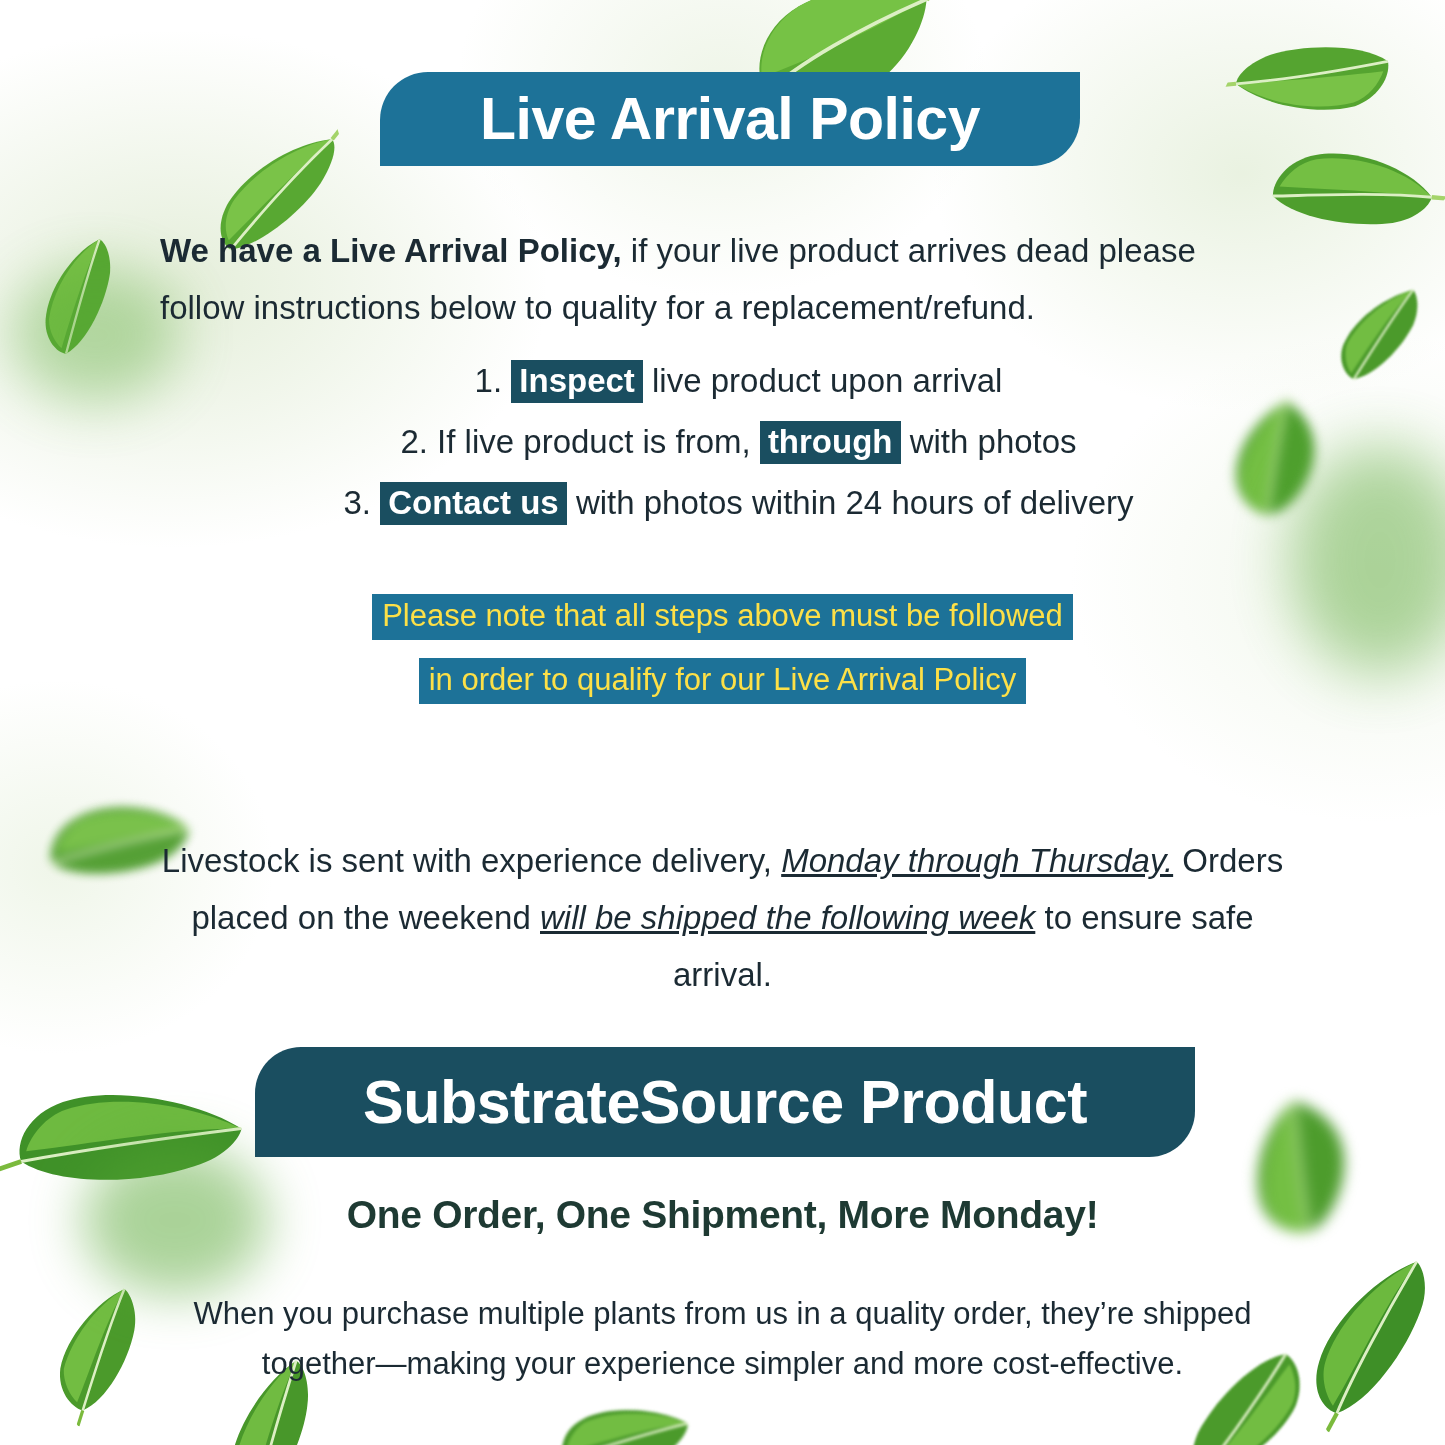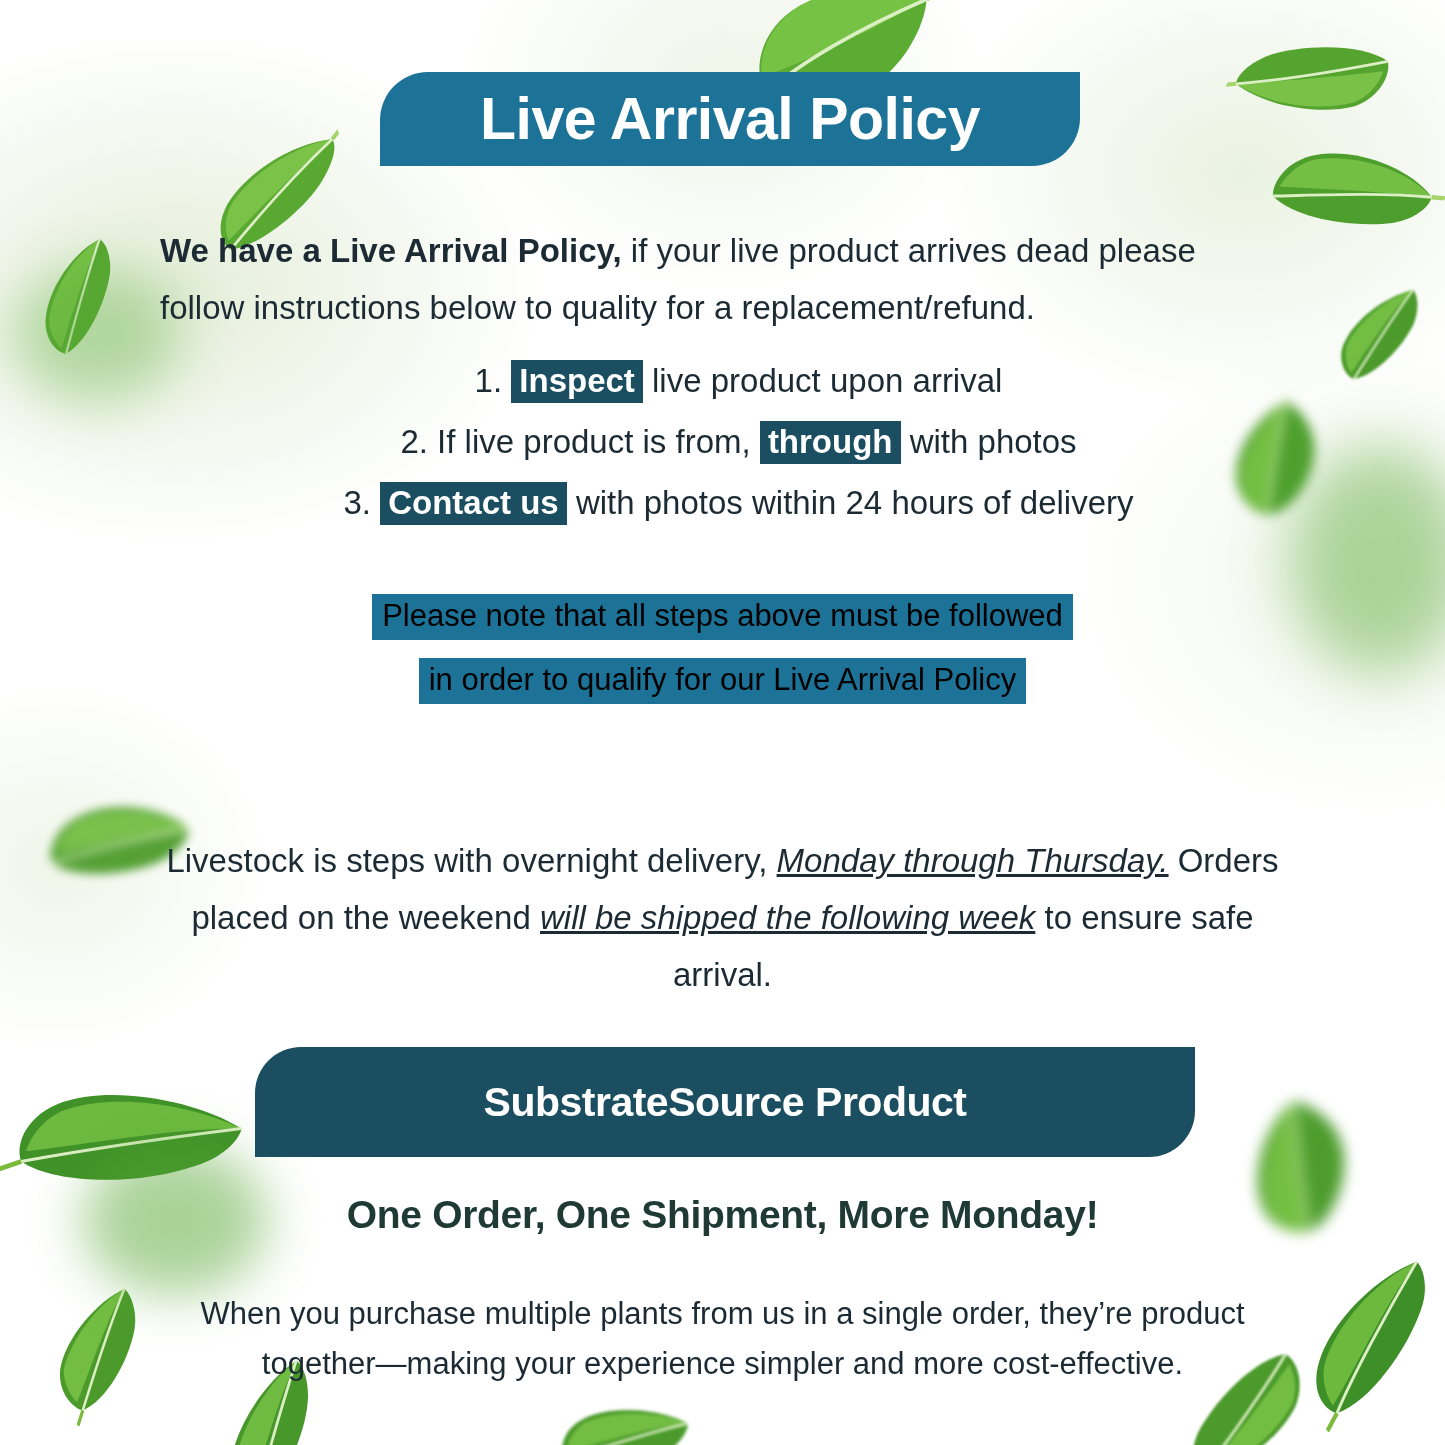--- a/index.html
+++ b/index.html
@@ -55,21 +55,21 @@
     border-radius: 48px 0 48px 0;
     font-size: 59px;
   }
   .banner-2 {
     left: 255px;
     top: 1047px;
     width: 940px;
     height: 110px;
     background: #1a4e60;
     border-radius: 46px 0 46px 0;
-    font-size: 41px;
+    font-size: 61px;
   }
 
   
   .intro {
     position: absolute;
     left: 160px;
     top: 190px;
     width: 1125px;
     color: #1b2a33;
     font-size: 33px;
@@ -99,21 +99,21 @@
     position: absolute;
     left: 160px;
     top: 584px;
     width: 1125px;
     text-align: center;
     font-size: 31px;
     line-height: 2.05;
   }
   .note-line {
     background: #1d7298;
-    color: #000000;
+    color: #fde047;
     padding: 4px 10px 7px 10px;
     white-space: nowrap;
     box-decoration-break: clone;
     -webkit-box-decoration-break: clone;
   }
 
   .ship {
     position: absolute;
     left: 160px;
     top: 800px;
@@ -330,31 +330,31 @@
   <div class="note">
     <div>
       <span class="note-line">Please note that all steps above must be followed</span>
     </div>
     <div>
       <span class="note-line">in order to qualify for our Live Arrival Policy</span>
     </div>
   </div>
 
   <p class="ship">
-    <span>Livestock is steps with overnight delivery,</span>
+    <span>Livestock is sent with experience delivery,</span>
     <i>Monday through Thursday.</i>
     <span>Orders placed on the weekend</span>
     <i>will be shipped the following week</i>
     <span>to ensure safe arrival.</span>
   </p>
 
   <div class="banner banner-2">
     <span>SubstrateSource Product</span>
   </div>
 
   <div class="sub-head">One Order, One Shipment, More Monday!</div>
 
   <p class="sub-body">
-    <span>When you purchase multiple plants from us in a single order, they’re product</span>
+    <span>When you purchase multiple plants from us in a quality order, they’re shipped</span>
     <span>together—making your experience simpler and more cost-effective.</span>
   </p>
 
 </div>
 
 </body></html>

